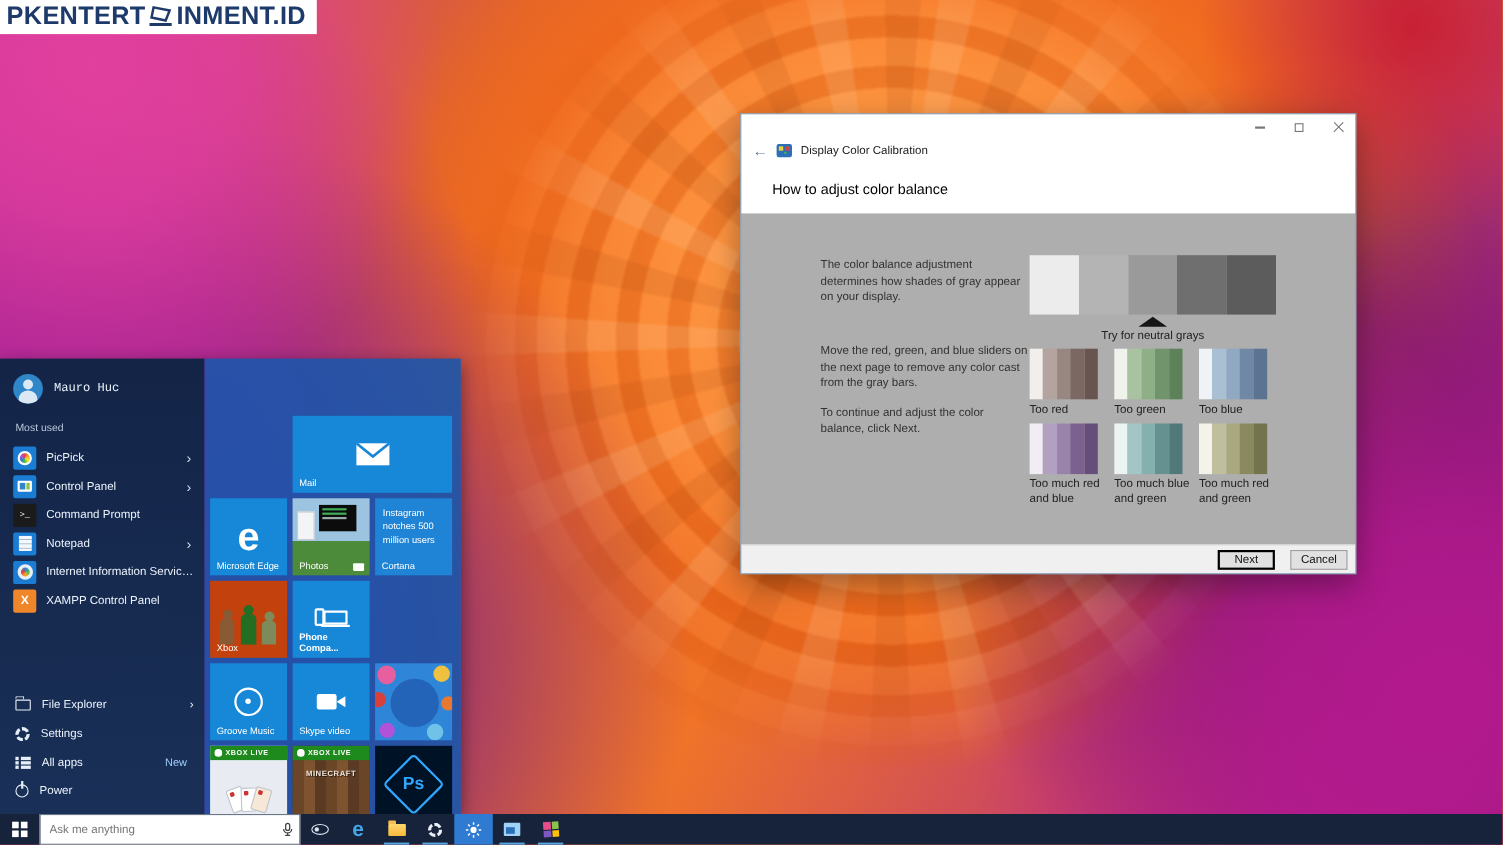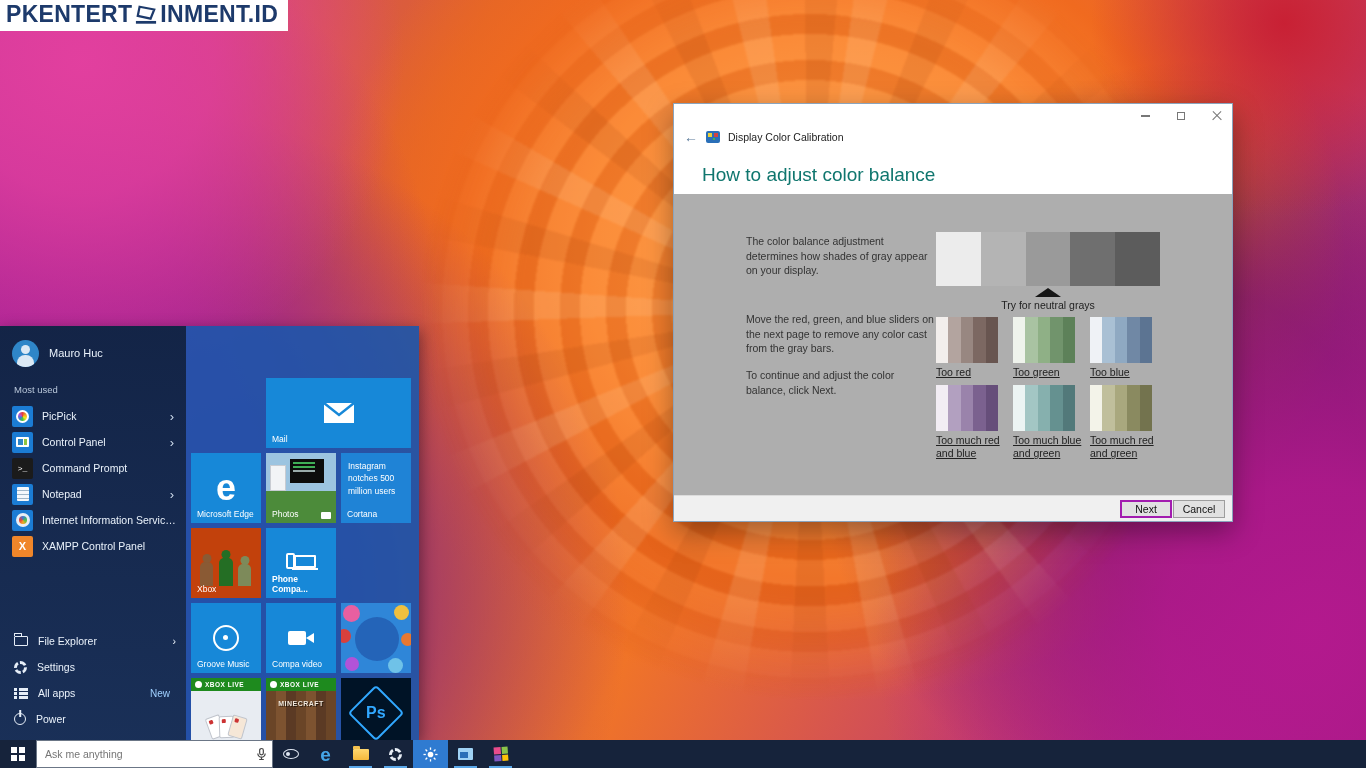--- a/index.html
+++ b/index.html
@@ -35,21 +35,21 @@
 
   
   .startmenu { position:absolute; left:0; top:326px; width:419px; height:414px; z-index:20;
     display:flex; box-shadow:2px 4px 14px rgba(0,0,0,.4); }
   .sm-left { width:186px; background:linear-gradient(180deg, rgba(14,36,68,.97), rgba(22,48,86,.97));
     color:#eaf2fb; padding:12px 10px 8px 12px; display:flex; flex-direction:column; }
   .sm-user { display:flex; align-items:center; gap:10px; height:30px; }
   .avatar { width:27px; height:27px; border-radius:50%; background:#2f86c8; position:relative; overflow:hidden; flex:0 0 auto; }
   .avatar:before { content:""; position:absolute; left:9px; top:5px; width:9px; height:9px; border-radius:50%; background:#dce9f5; }
   .avatar:after { content:""; position:absolute; left:5px; top:15px; width:17px; height:12px; border-radius:8px 8px 0 0; background:#dce9f5; }
-  .sm-user-name { font-size:11px; }
+  .sm-user-name { font-size:11px;font-family:Liberation Mono, monospace; }
   .sm-section { font-size:9.5px; color:#b9c7da; margin:16px 0 8px 2px; }
   .sm-item { display:flex; align-items:center; gap:9px; height:26px; font-size:10.5px; cursor:default; }
   .sm-item .lbl { flex:1; white-space:nowrap; overflow:hidden; text-overflow:ellipsis; }
   .sm-item .chev { color:#cfdcec; font-size:13px; padding-right:2px; }
   .ibox { width:21px; height:21px; border-radius:2px; background:#1b7cd4; flex:0 0 auto;
     display:flex; align-items:center; justify-content:center; position:relative; }
   .ibox.orange { background:#f0862a; }
   .ibox.dark { background:#1b1b1b; }
   .pp-circle { width:13px; height:13px; border-radius:50%; border:2px solid #fff;
     background:conic-gradient(#e34040,#f5a623,#f8e71c,#46c24a,#3a7bd5,#b153d8,#e34040); }
@@ -140,39 +140,39 @@
   .maxi { width:8px; height:8px; border:1.2px solid #777; }
   .clos { position:relative; width:10px; height:10px; }
   .clos:before,.clos:after { content:""; position:absolute; left:-1px; top:4px; width:12px; height:1.4px; background:#777; }
   .clos:before { transform:rotate(45deg); } .clos:after { transform:rotate(-45deg); }
   .win-nav { position:absolute; left:10px; top:26px; display:flex; align-items:center; gap:8px; }
   .back { color:#5a7a9a; font-size:14px; line-height:1; cursor:pointer; }
   .app-ic { width:14px; height:12px; background:#2a6fb8; border-radius:2px; position:relative; }
   .app-ic:before { content:""; position:absolute; left:2px; top:2px; width:4px; height:4px; background:#e8d13a; }
   .app-ic:after { content:""; position:absolute; right:2px; top:2px; width:4px; height:4px; background:#d04444; box-shadow:-2px 4px 0 -1px #49b04c; }
   .win-title { font-size:10.5px; color:#222; }
-  .win-heading { position:absolute; left:28px; top:60px; font-size:19px; color:#0f766e; }
+  .win-heading { position:absolute; left:28px; top:60px; font-size:13px; color:#000000; }
   .dlg-text { position:absolute; left:72px; top:130px; width:190px; color:#333; line-height:1.4; }
   .dlg-text p.p1 { margin-bottom:34px; }
   .dlg-text p.p2 { margin-bottom:12px; }
   .graybar { position:absolute; left:262px; top:128px; width:224px; height:54px; display:flex; }
   .graybar span { flex:1; }
   .tri { position:absolute; left:361px; top:184px; width:0; height:0;
     border-left:13px solid transparent; border-right:13px solid transparent; border-bottom:9px solid #161616; }
   .tri-label { position:absolute; left:262px; top:195px; width:224px; text-align:center; color:#222; }
   .sw { position:absolute; width:62px; height:46px; display:flex; }
   .sw span { flex:1; }
-  .sw-label { position:absolute; width:72px; color:#222; line-height:1.25;text-decoration:underline; }
+  .sw-label { position:absolute; width:72px; color:#222; line-height:1.25; }
   .r1 { top:213px; } .r2 { top:281px; }
   .l1 { top:262px; } .l2 { top:330px; }
   .colA { left:262px; } .colB { left:339px; } .colC { left:416px; }
   .win-foot { position:absolute; left:0; right:0; bottom:0; height:26px; background:#f0f0f0; border-top:1px solid #dcdcdc; }
   .btn { position:absolute; top:4px; height:18px; width:52px; background:#e1e1e1; border:1px solid #9e9e9e;
     font-size:10.5px; text-align:center; line-height:16px; cursor:pointer; color:#111; }
-  .btn.next { right:60px; border:2px solid #a21caf; line-height:14px; }
+  .btn.next { right:73px; border:2px solid #000000; line-height:14px; }
   .btn.cancel { right:7px; }
 
   
   .taskbar { position:absolute; left:0; bottom:0; width:1366px; height:28px; background:#16233b; z-index:60;
     display:flex; align-items:center; }
   .tb-btn { height:28px; display:flex; align-items:center; justify-content:center; cursor:pointer; position:relative; }
   .start-btn { width:36px; }
   .winlogo { width:14px; height:14px; display:grid; grid-template-columns:1fr 1fr; grid-template-rows:1fr 1fr; gap:1.5px; }
   .winlogo i { background:#fff; }
   .searchbox { width:237px; height:28px; background:#fff; display:flex; align-items:center; border:1px solid #6b7686; }
@@ -347,21 +347,21 @@
       <div class="t-label">Groove Music</div>
     </div>
 
     <div class="tile skype">
       <div class="t-center">
         <span class="skype-ic">
             <span class="bod"></span>
             <span class="lens"></span>
           </span>
       </div>
-      <div class="t-label">Compa video</div>
+      <div class="t-label">Skype video</div>
     </div>
 
     <div class="tile candy">
       <span class="c" style="left:14px;top:14px;width:44px;height:44px;background:#2464b8;"></span>
       <span class="c" style="left:2px;top:2px;width:17px;height:17px;background:#e85fa0;"></span>
       <span class="c" style="left:-4px;top:26px;width:14px;height:14px;background:#d8403c;"></span>
       <span class="c" style="right:2px;top:2px;width:15px;height:15px;background:#f0c040;"></span>
       <span class="c" style="right:-3px;top:30px;width:13px;height:13px;background:#e87830;"></span>
       <span class="c" style="left:4px;bottom:2px;width:14px;height:14px;background:#b153d8;"></span>
       <span class="c" style="right:8px;bottom:0px;width:15px;height:15px;background:#6fc2e8;"></span>

